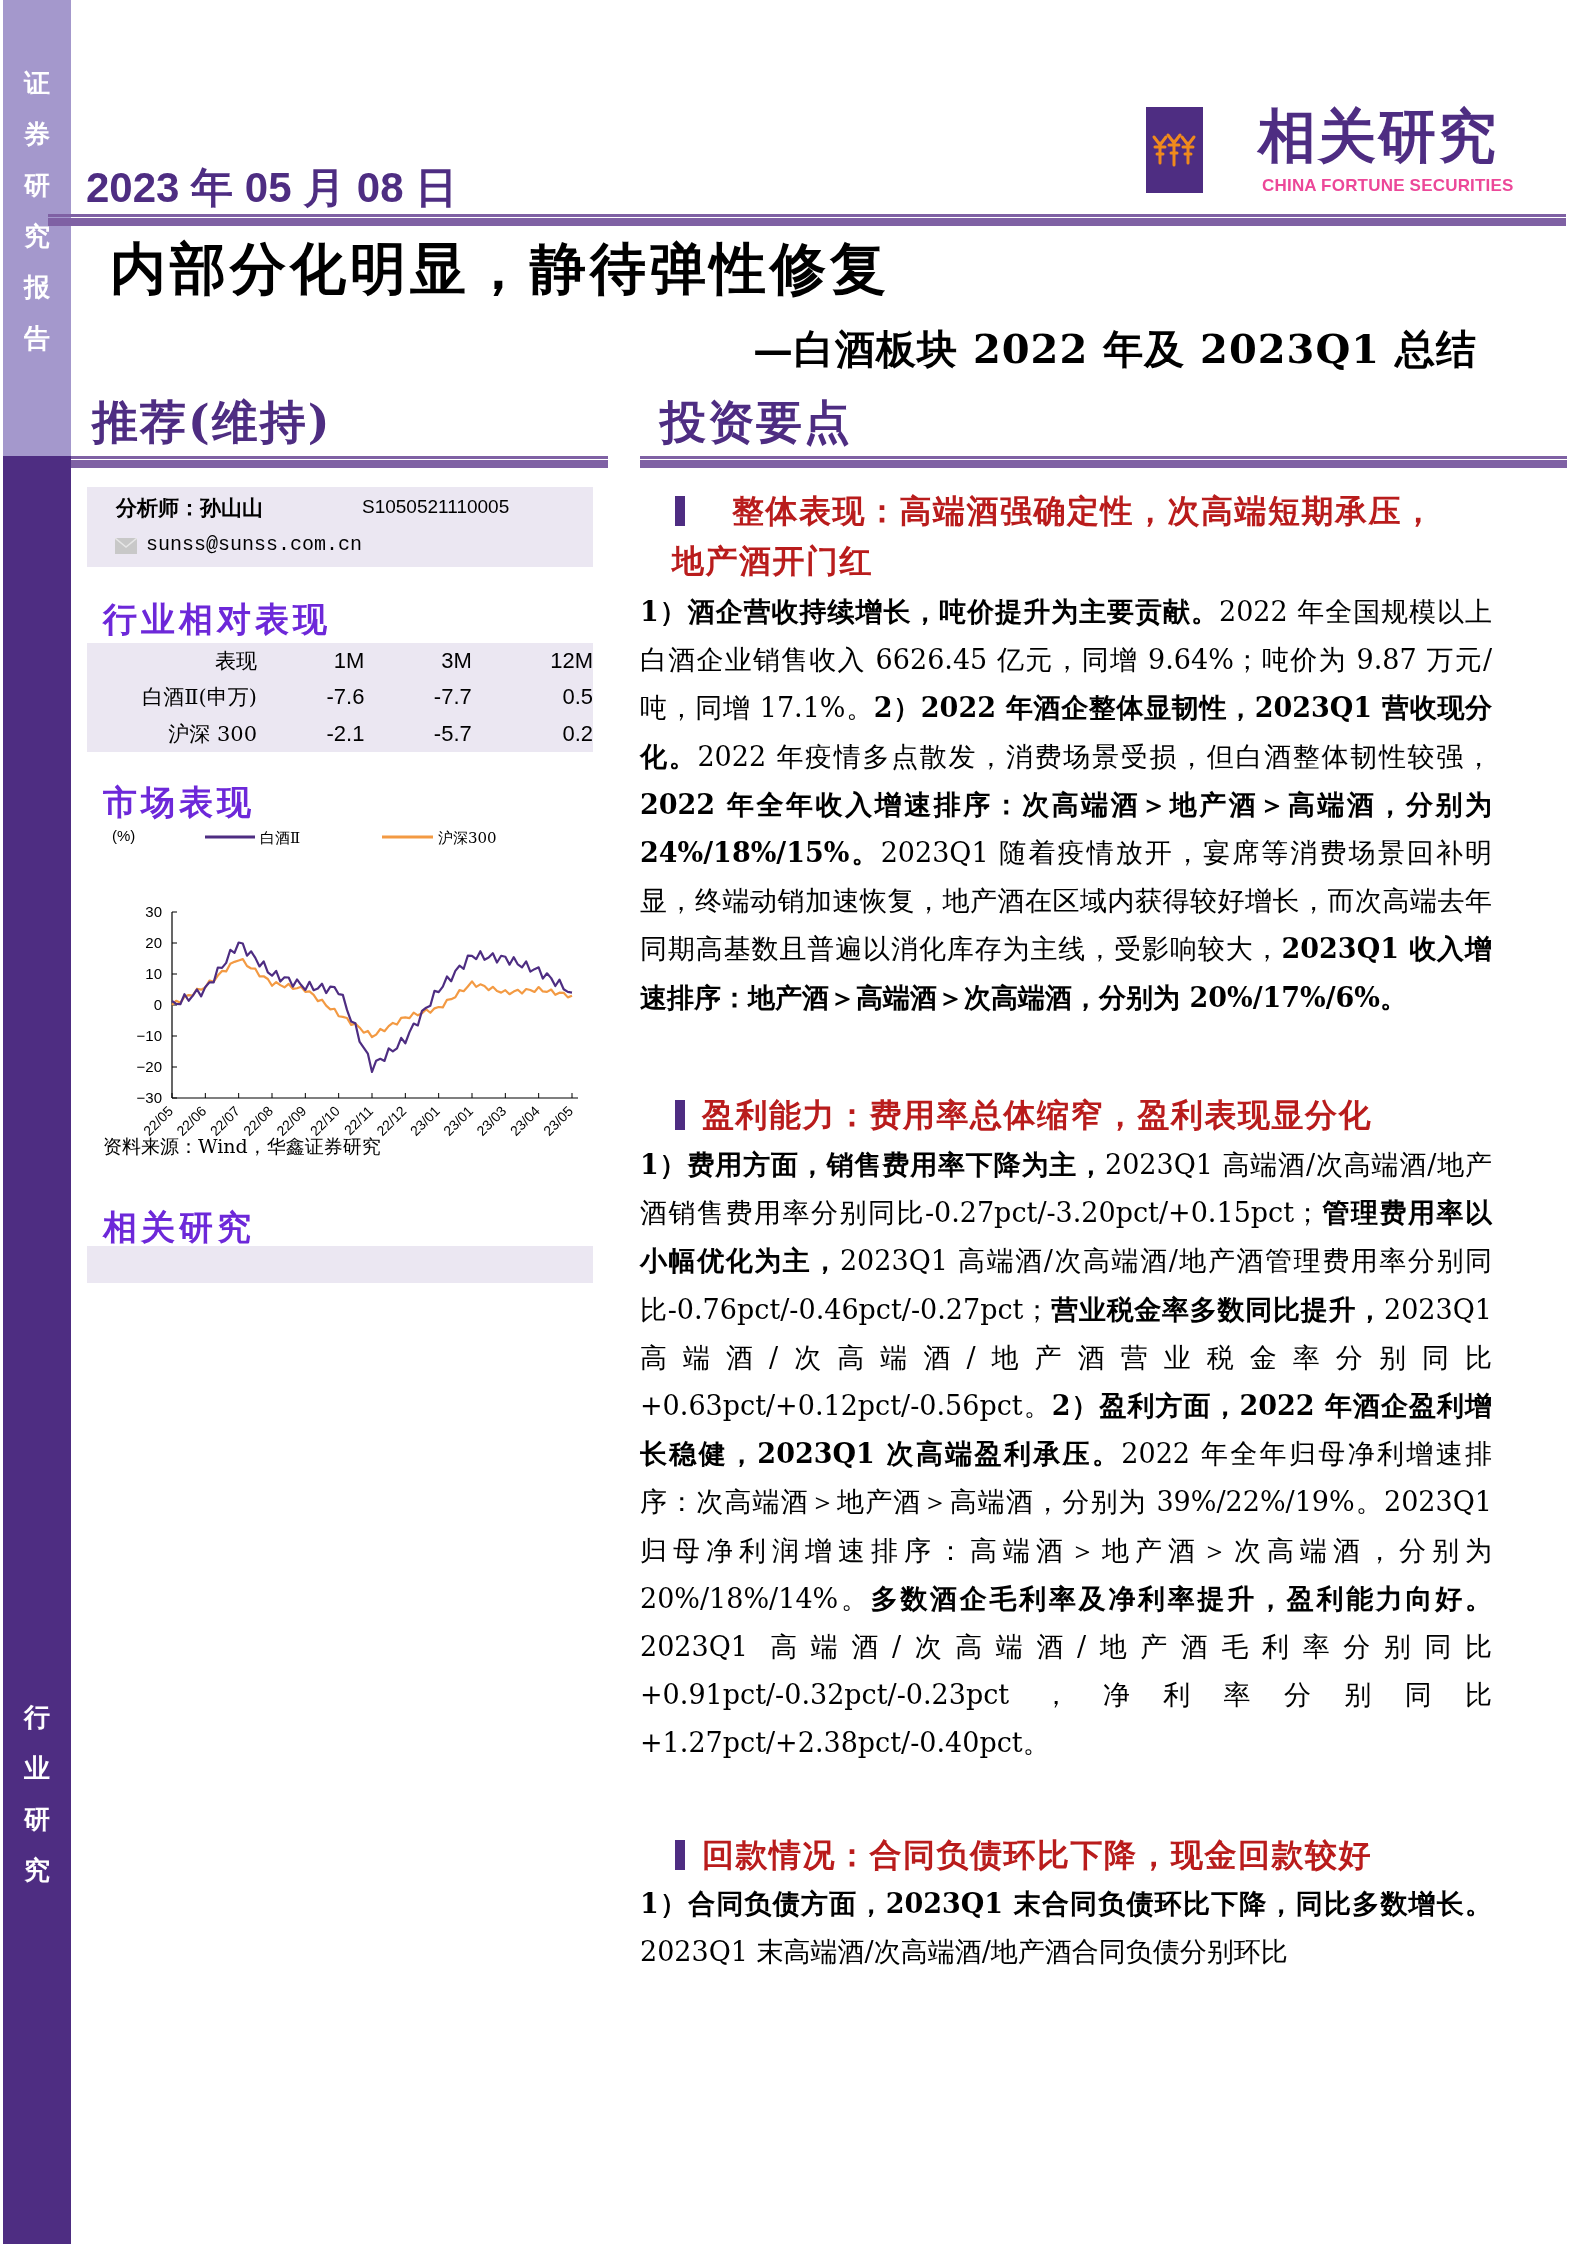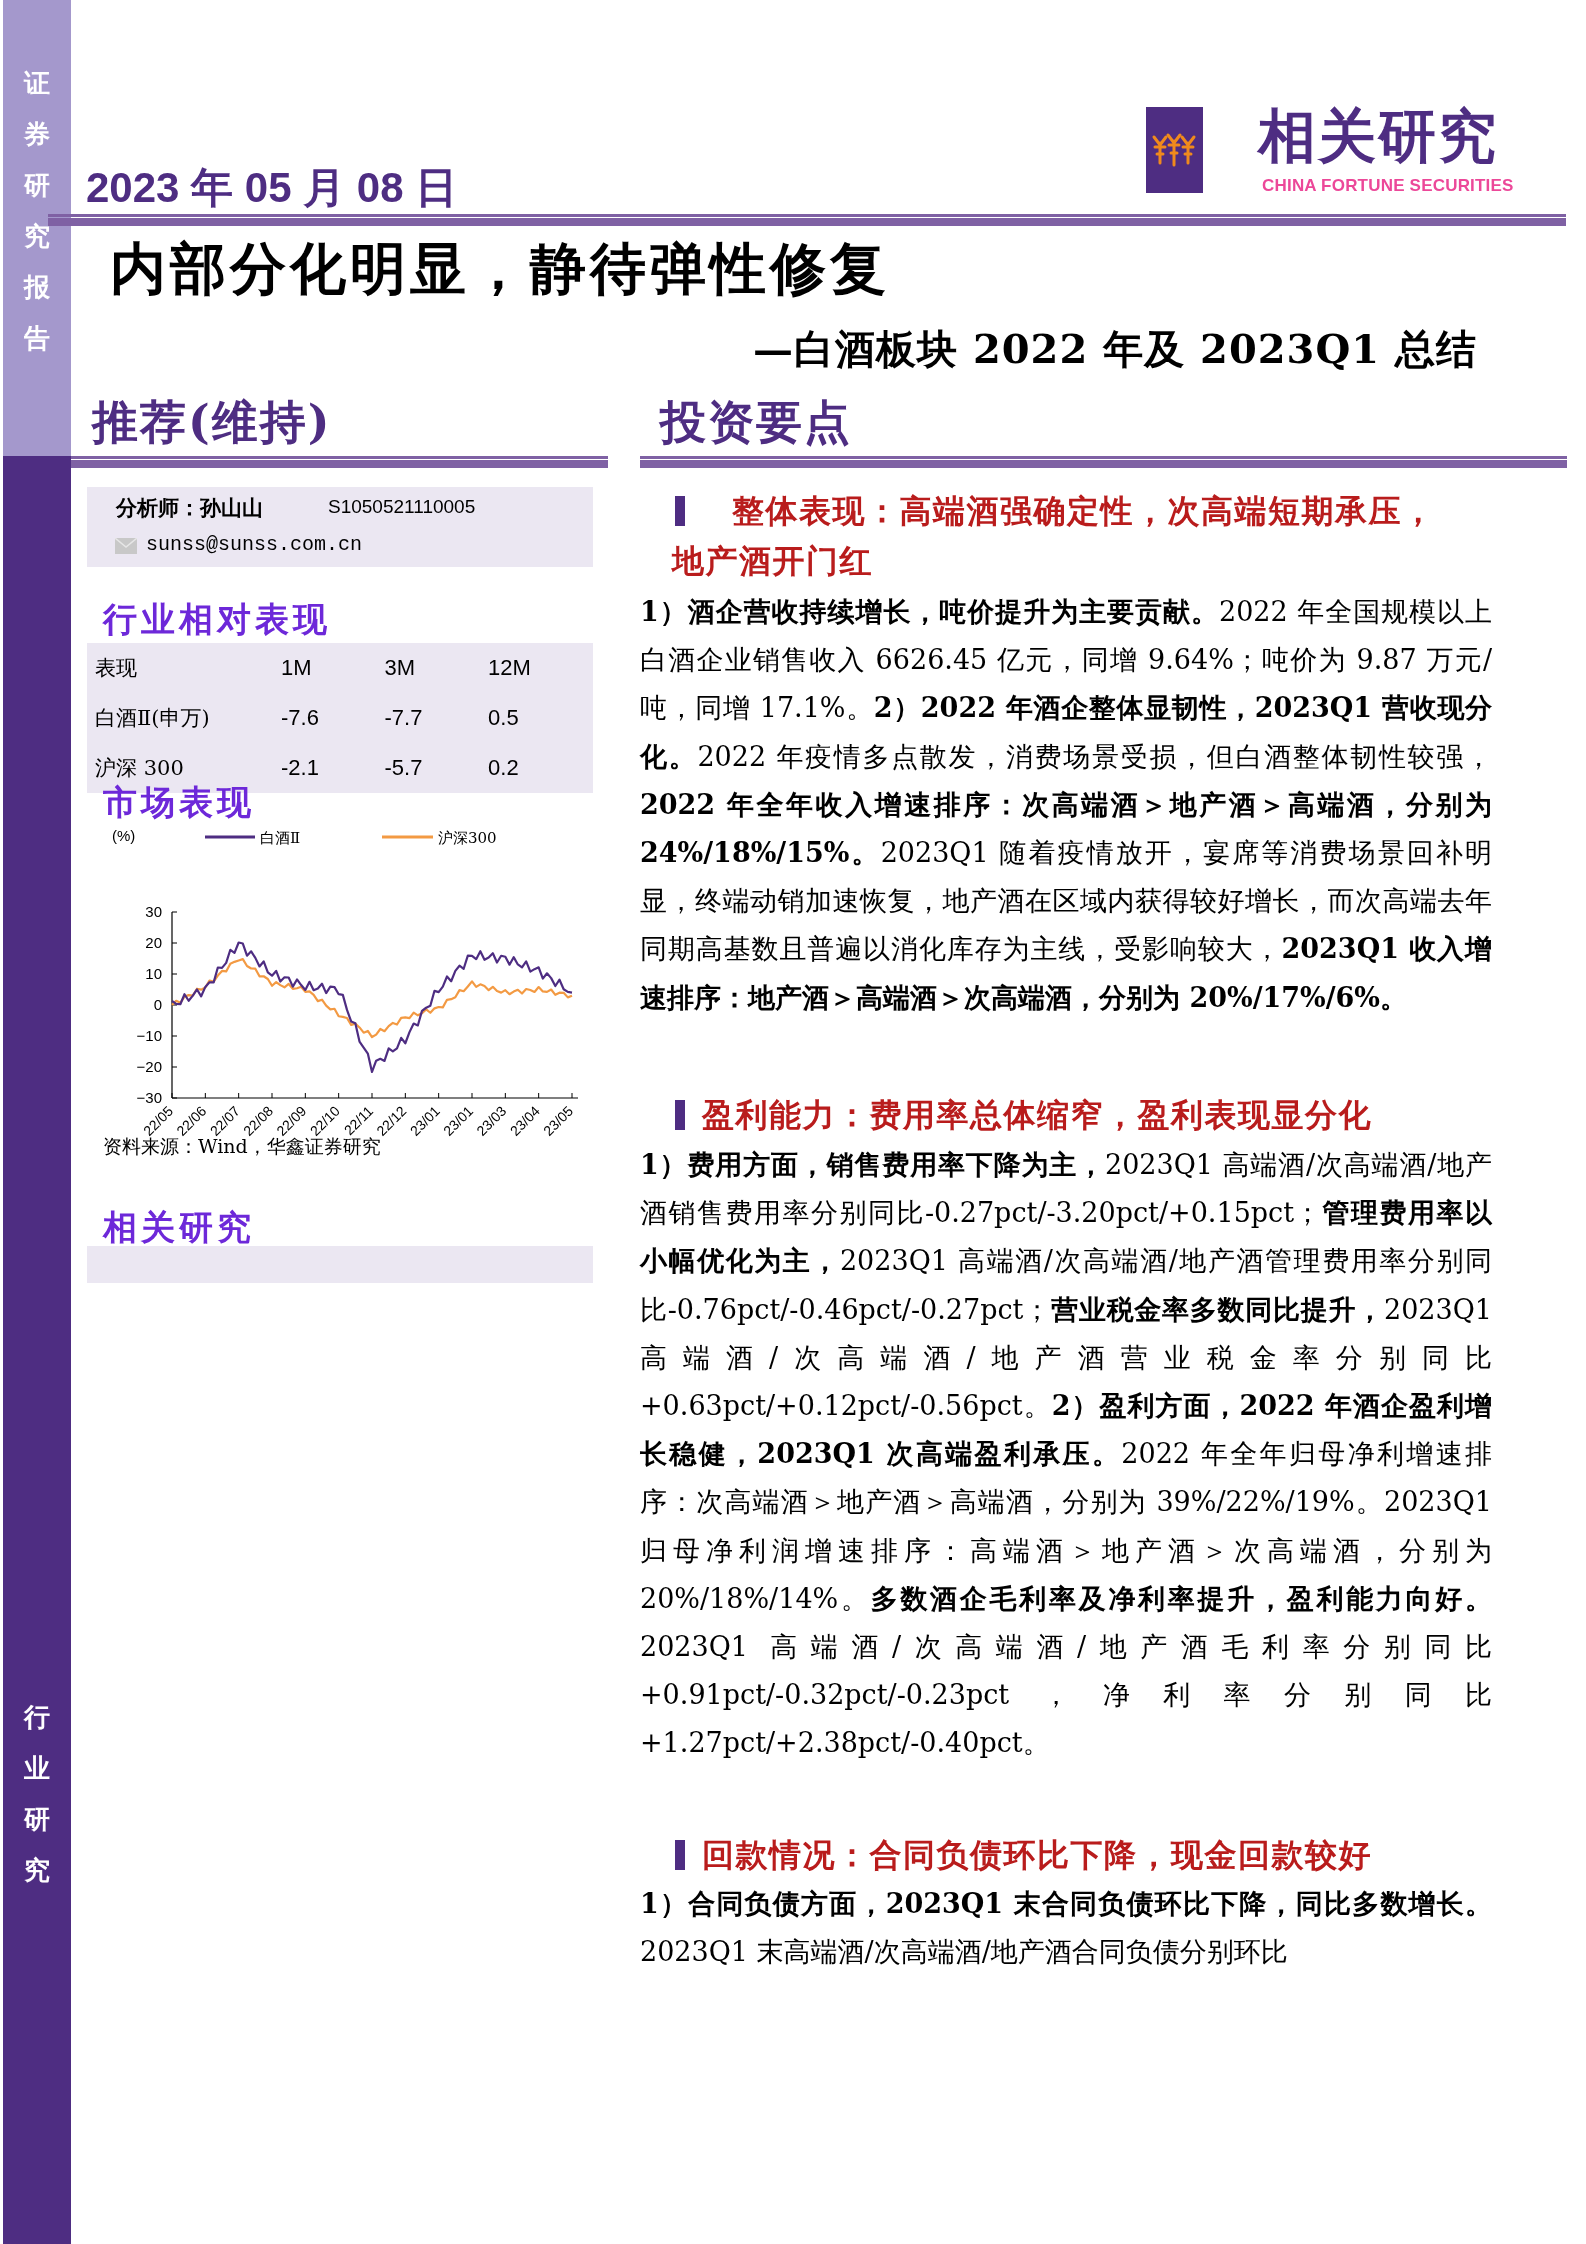--- a/index.html
+++ b/index.html
@@ -21,27 +21,27 @@
   .logo-en { left: 1262px; top: 176px; font-family: "Liberation Sans", sans-serif; font-size: 17px;
              color: #ec4899; font-weight: bold; letter-spacing: 0.2px; }
   .rule-thin { height: 3px; background: #7f61a4; }
   .rule-thick { height: 8px; background: #7f61a4; }
   .title { left: 110px; top: 232px; font-size: 56px; font-weight: bold; letter-spacing: 4px; }
   .subtitle { left: 753px; top: 322px; font-size: 40px; font-weight: bold; letter-spacing: 1px; }
   .section-h { font-size: 46px; font-weight: bold; color: #4e2d82; letter-spacing: 2px; }
   
   .analyst-box { left: 87px; top: 487px; width: 506px; height: 80px; background: #ebe7f2; }
   .analyst-name { left: 116px; top: 494px; font-size: 21px; font-weight: bold; }
-  .analyst-id { left: 328px; top: 496px; font-family: "Liberation Sans", sans-serif; font-size: 19px; }
+  .analyst-id { left: 362px; top: 496px; font-family: "Liberation Sans", sans-serif; font-size: 19px; }
   .email-icon { left: 115px; top: 538px; width: 22px; height: 16px; background: #c8c8c8; }
   .email-text { left: 146px; top: 533px; font-family: "Liberation Mono", monospace; font-size: 20px; }
   .left-h { font-size: 34px; font-weight: bold; color: #6d28d9; letter-spacing: 4px; }
   .perf-table { left: 87px; top: 643px; width: 506px; height: 109px; background: #ebe7f2;
                 border-collapse: collapse; font-size: 21px; }
-  .perf-table td { padding: 8px; height: 34px; text-align: left; }
+  .perf-table td { padding: 0; height: 34px; text-align: right; }
   .perf-table td.num { font-family: "Liberation Sans", sans-serif; font-size: 22px; }
   .chart-wrap { left: 90px; top: 812px; width: 510px; height: 330px; }
   .source { left: 103px; top: 1134px; font-size: 19px; }
   .related-box { left: 87px; top: 1246px; width: 506px; height: 37px; background: #ebe7f2; }
   
   .sub-h { font-size: 32px; font-weight: bold; color: #b91c1c; letter-spacing: 1.5px; }
   .sub-bar { width: 10px; height: 30px; background: #4e2d82; }
   .para { left: 640px; width: 852px; font-size: 27px; line-height: 48.2px; text-align: justify;
           font-family: "DejaVu Serif", serif; }
   .para b { font-weight: bold; }

